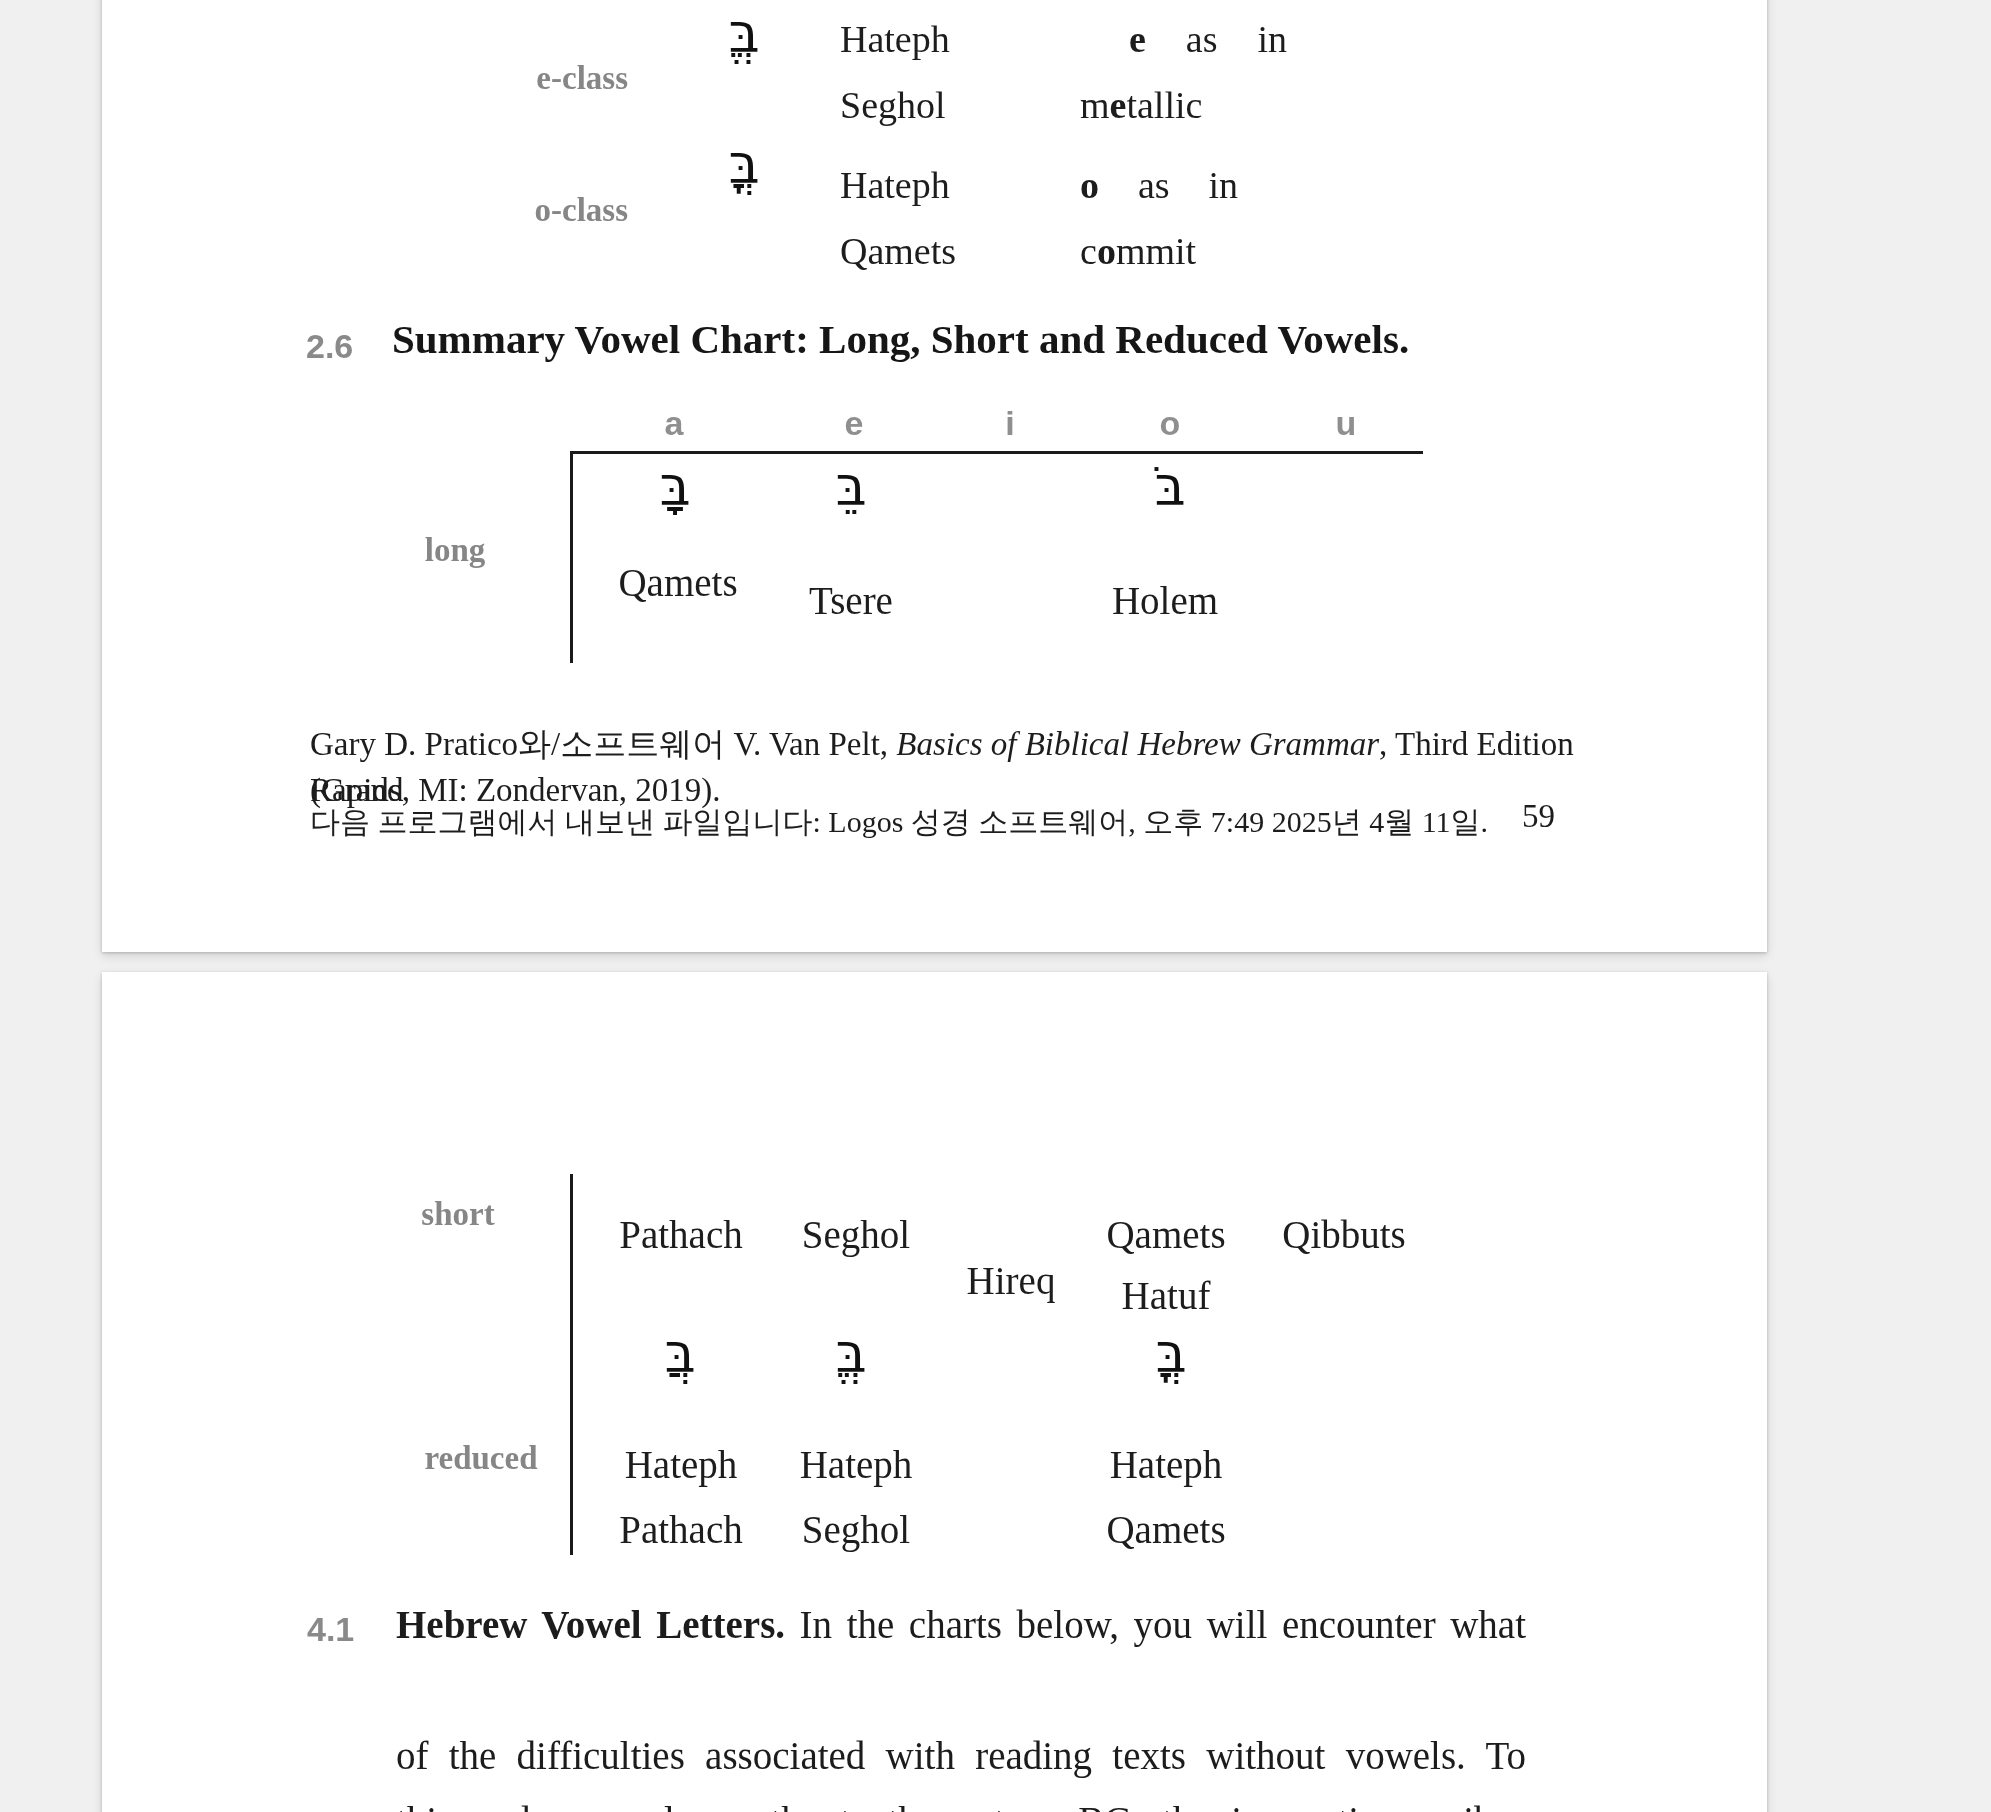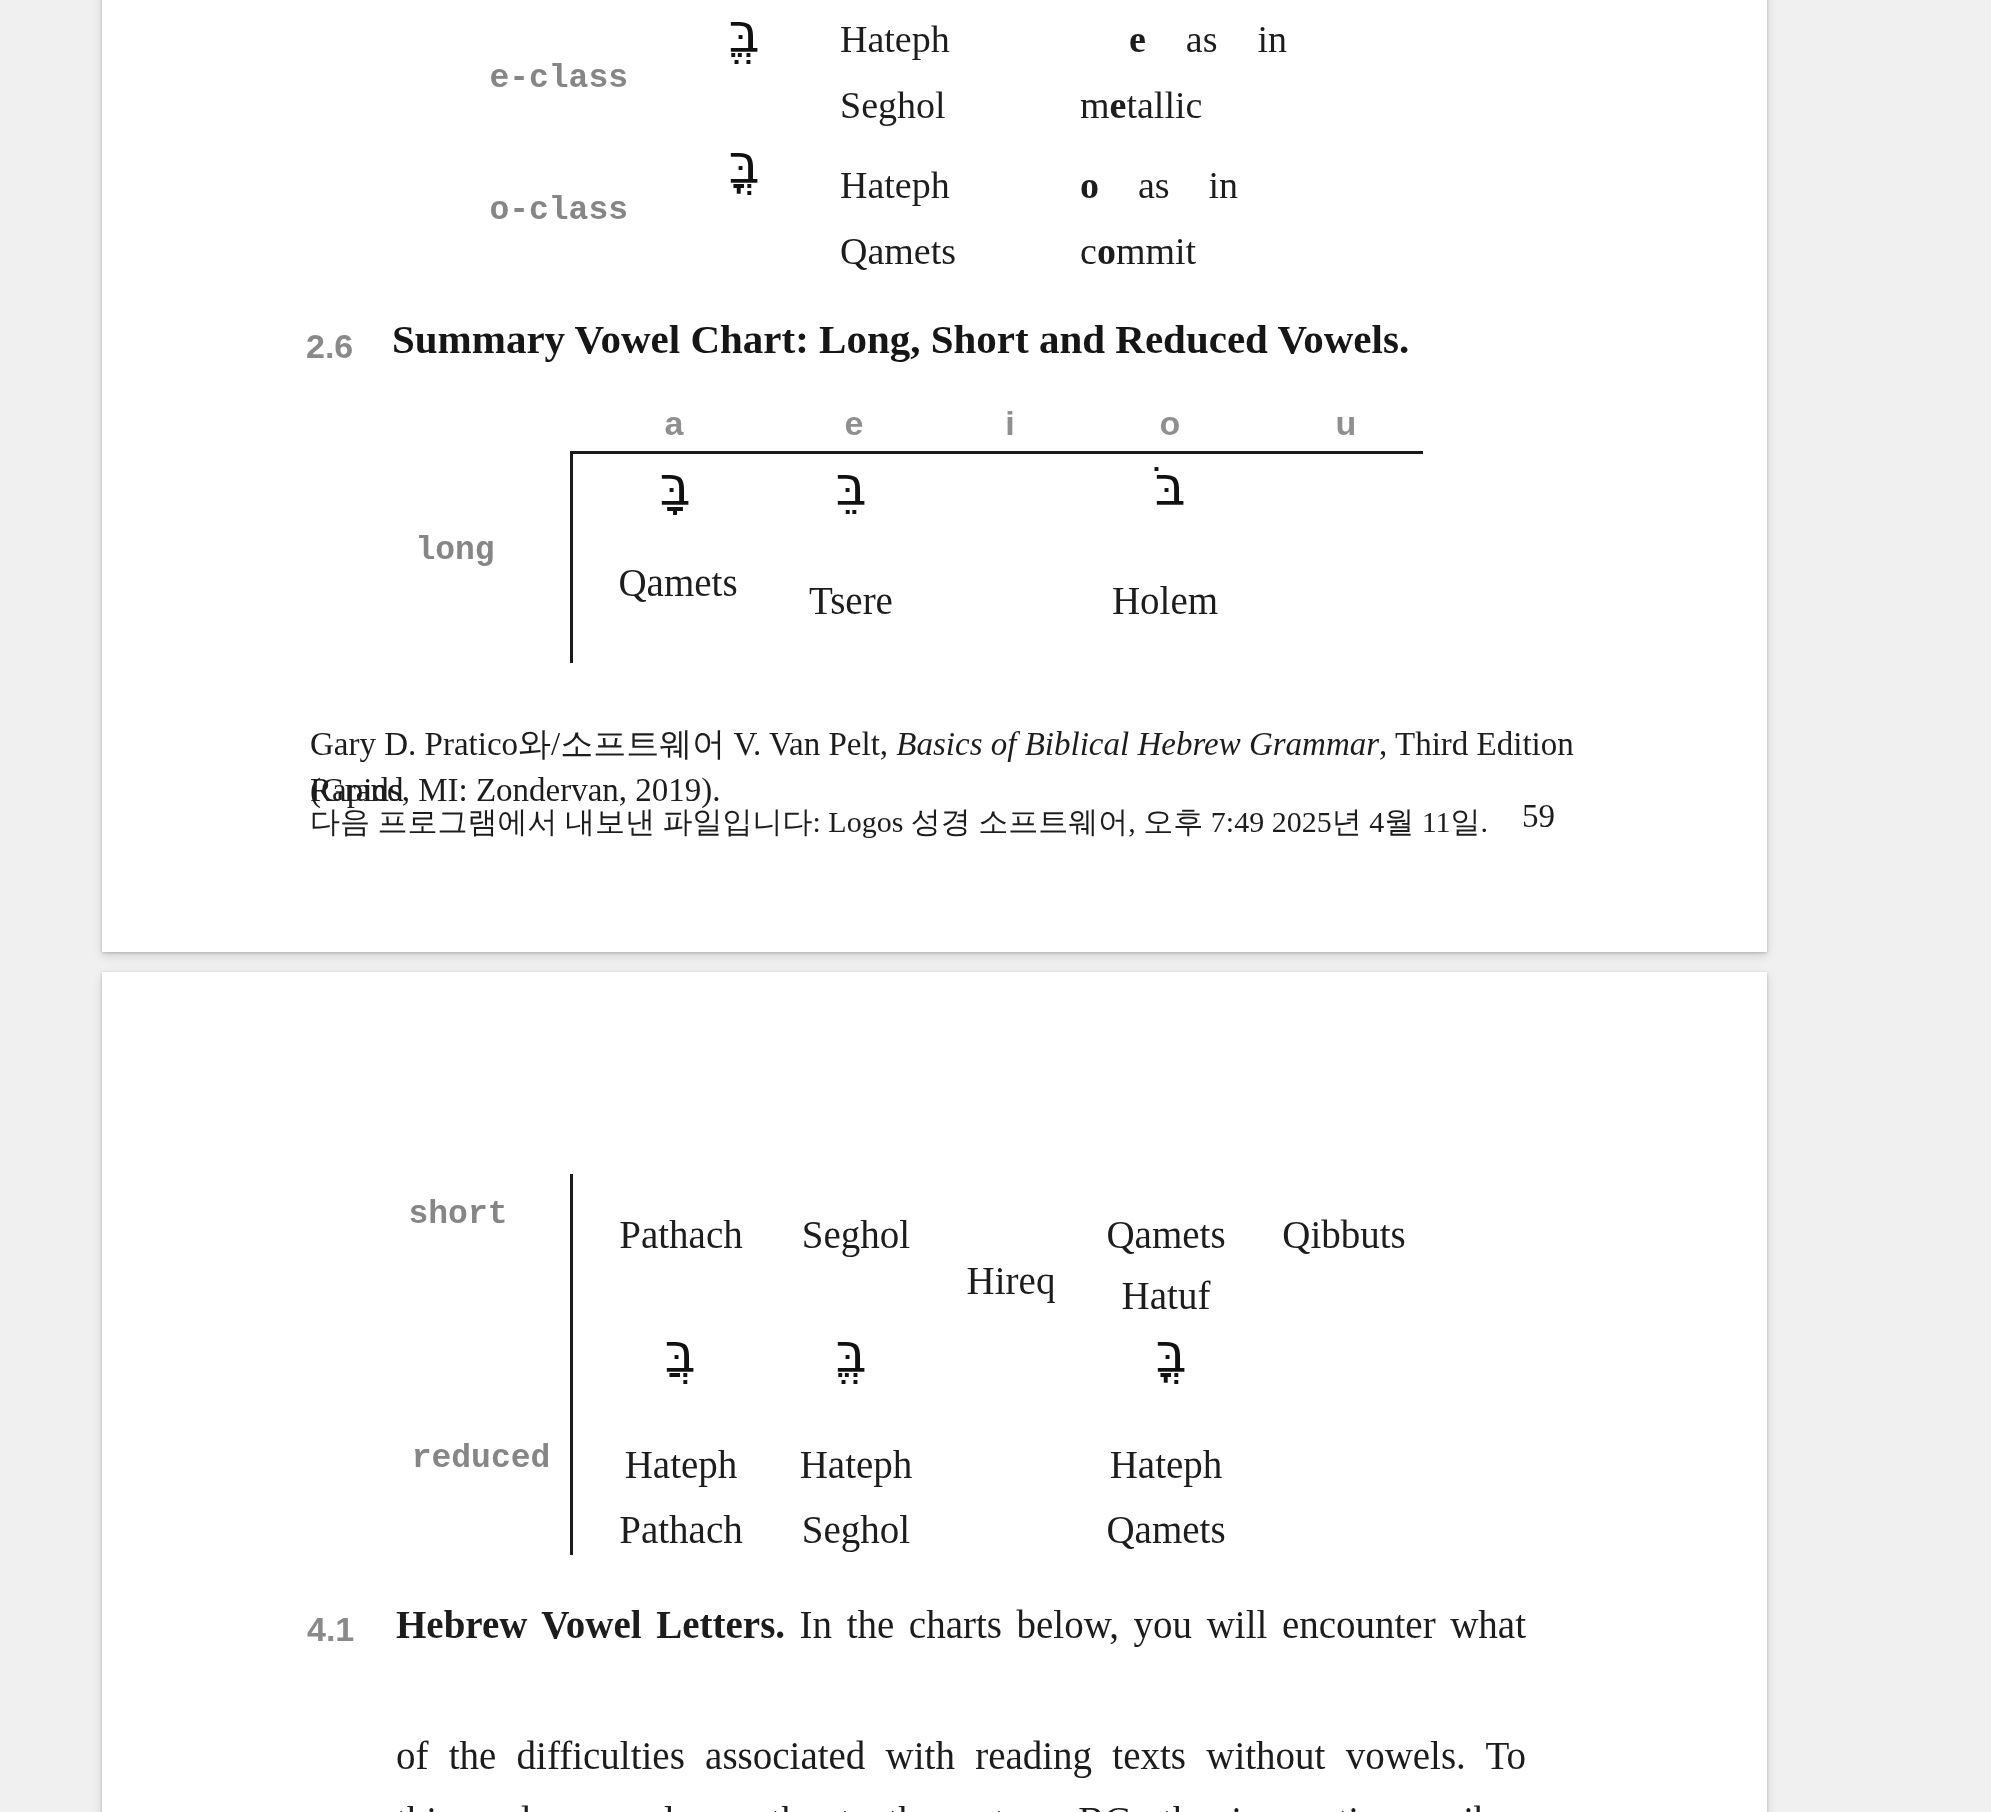--- a/index.html
+++ b/index.html
@@ -11,21 +11,21 @@
   }
   .page{
     position:absolute;left:102px;width:1665px;background:#ffffff;
     box-shadow:0 1px 3px rgba(0,0,0,.20),0 4px 10px rgba(0,0,0,.12);
   }
   #page-1{top:-40px;height:992px;}
   #page-2{top:972px;height:905px;}
   .abs{position:absolute;}
   .serif{font-family:"Liberation Serif",serif;font-size:38px;line-height:1.15;color:#1d1d1d;}
   .big-serif{font-family:"Liberation Serif",serif;font-size:39px;color:#1d1d1d;}
-  .gray-label{font-family:Liberation Mono, monospace;font-weight:700;font-size:33px;color:#868686;}
+  .gray-label{font-family:Liberation Serif, serif;font-weight:700;font-size:33px;color:#868686;}
   .col-head{font-family:"Liberation Sans",sans-serif;font-weight:700;font-size:34px;color:#8f8f8f;}
   .sec-num{font-family:"Liberation Sans",sans-serif;font-weight:700;font-size:34px;color:#8a8a8a;}
   .heading{font-family:"Liberation Serif",serif;font-weight:700;font-size:41px;color:#161616;}
   .hebrew{font-family:"DejaVu Sans",sans-serif;font-size:54px;color:#111;line-height:1.1;}
   .cell{text-align:center;}
   .rline{background:#1a1a1a;}
   .jline{text-align:justify;text-align-last:justify;}
   .cite{font-size:33px;line-height:1.38;color:#1d1d1d;}
   .cite i{font-style:italic;}
   .korean{font-size:30px;color:#1d1d1d;font-family:"Liberation Serif",serif;}

